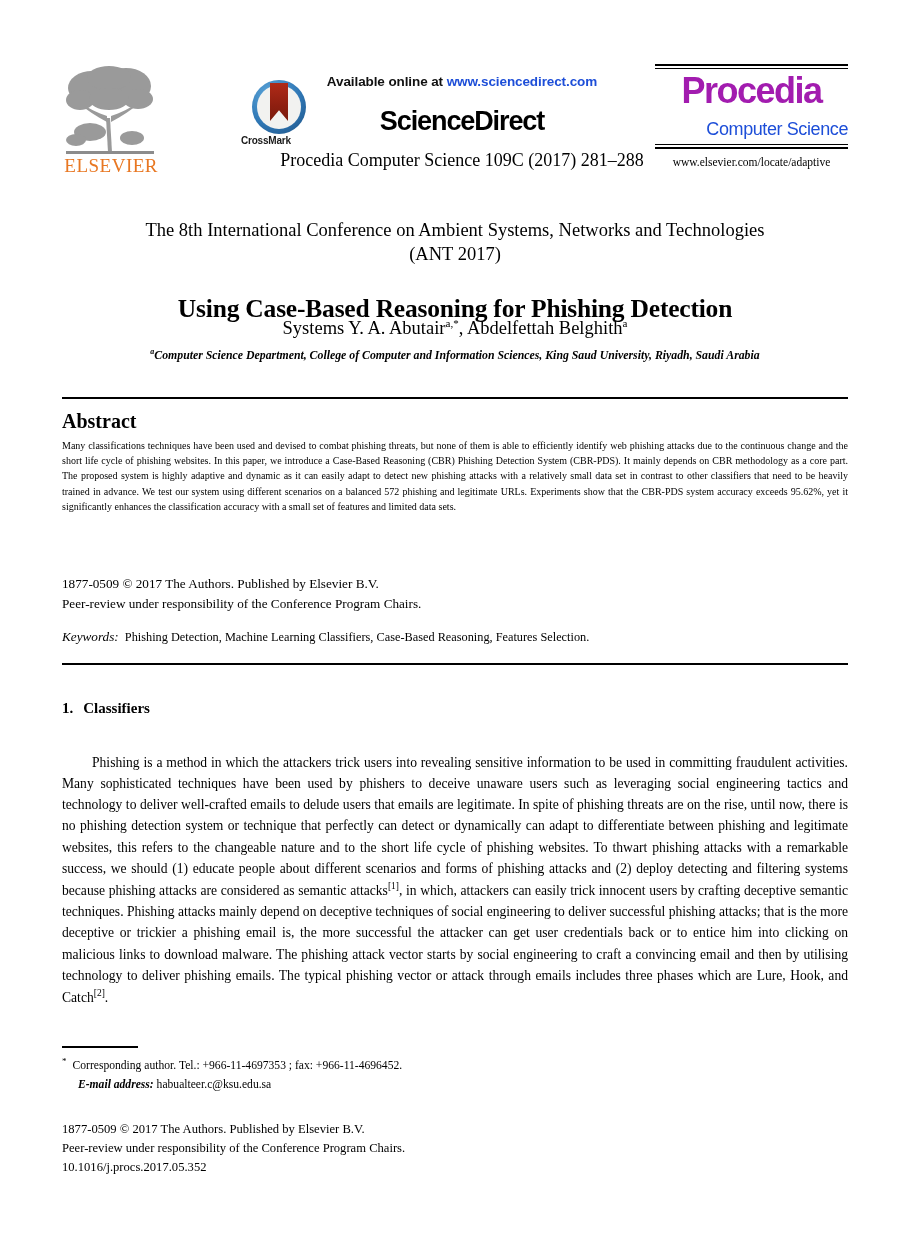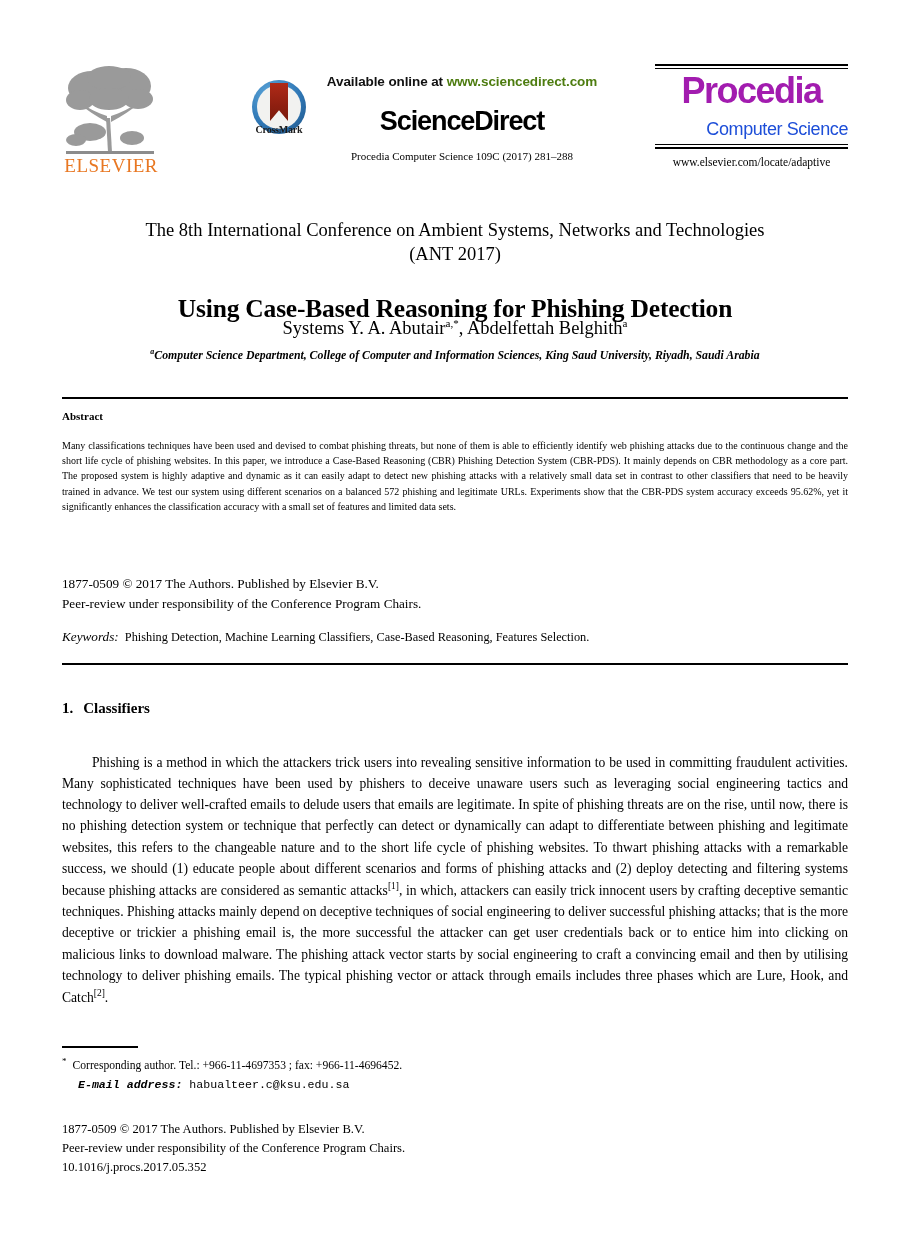--- a/index.html
+++ b/index.html
@@ -75,58 +75,58 @@
   }
   .crossmark-ribbon {
     position: absolute;
     left: 18px; top: 3px;
     width: 18px; height: 38px;
     background: linear-gradient(180deg, #b02a18 0%, #8e1f10 60%, #7a1b0d 100%);
     clip-path: polygon(0 0, 100% 0, 100% 100%, 50% 72%, 0 100%);
   }
   .crossmark-label {
     position: absolute;
-    left: 0; top: 44px;
+    left: 0; top: 55px;
     width: 76px;
-    text-align: center;
-    font-family: Liberation Serif, serif;
+    text-align: left;
+    font-family: Liberation Sans, sans-serif;
     font-weight: bold;
     font-size: 10px;
     color: #1a1a1a;
     letter-spacing: -0.2px;
   }
 
   .sd-block {
     position: absolute;
     left: 190px; top: 12px;
     width: 420px;
     text-align: center;
   }
   .sd-available {
     font-family: "Liberation Sans", sans-serif;
     font-size: 13.5px;
     font-weight: bold;
     color: #111111;
     letter-spacing: -0.1px;
   }
   .sd-available .sd-url {
-    color: #4d7c0f;
+    color: #1d4ed8;
   }
   .sd-wordmark {
     margin-top: 17px;
     font-family: "Liberation Sans", sans-serif;
     font-weight: bold;
     font-size: 27px;
     letter-spacing: -1.1px;
     color: #000000;
   }
   .sd-cite {
     margin-top: 13px;
     font-family: "Liberation Serif", serif;
-    font-size: 11px;
+    font-size: 18px;
     color: #000000;
   }
 
   .procedia {
     position: absolute;
     right: 0px; top: 2px;
     width: 193px;
   }
   .proc-rule-top, .proc-rule-bot {
     width: 100%;
@@ -208,21 +208,21 @@
     border-top: 2.4px solid #000;
     height: 0;
   }
   #hr-above-abstract { top: 397px; }
   #hr-below-keywords { top: 663px; }
 
   
   .abstract-heading {
     position: absolute;
     left: 62px; top: 410px;
-    font-size: 11px;
+    font-size: 20px;
     font-weight: bold;
   }
   .abstract-body {
     position: absolute;
     left: 62px; top: 438px;
     width: 786px;
     font-size: 10px;
     line-height: 1.52;
     text-align: justify;
   }
@@ -273,21 +273,21 @@
     height: 0;
   }
   .footnote {
     position: absolute;
     left: 62px; top: 1054px;
     width: 700px;
     font-size: 11.6px;
     line-height: 1.62;
   }
   .footnote .star { vertical-align: super; font-size: 9px; margin-right: 6px; }
-  .footnote-email { padding-left: 16px; font-family: Liberation Mono, monospace; }
+  .footnote-email { padding-left: 16px; }
   .footnote-email .em-label { font-style: italic; font-weight: bold; }
 
   
   .imprint {
     position: absolute;
     left: 62px; top: 1120px;
     width: 700px;
     font-size: 12.6px;
     line-height: 1.52;
     font-family: "Liberation Serif", serif;

